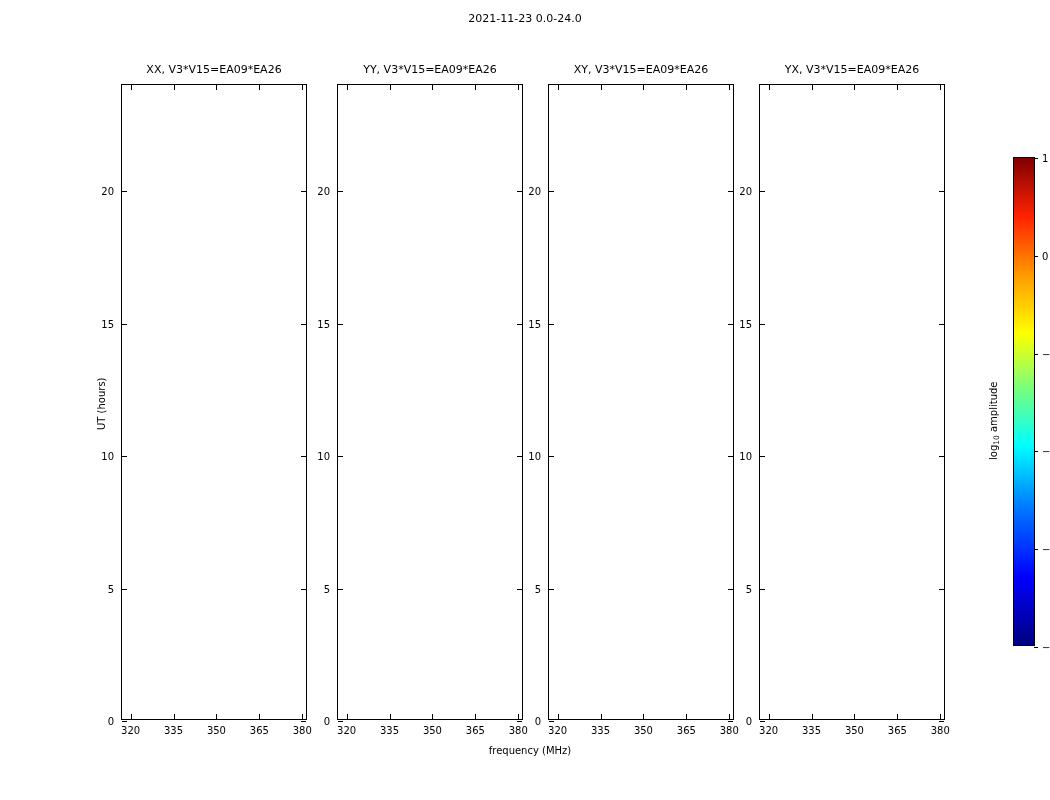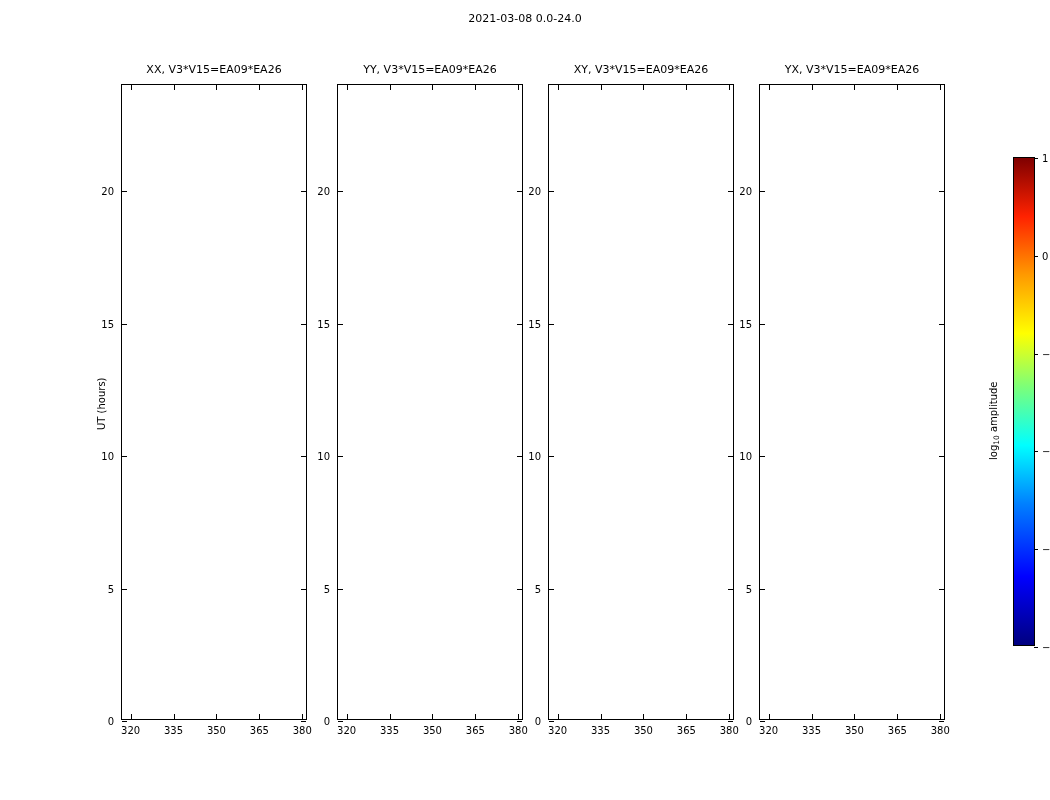--- a/index.html
+++ b/index.html
@@ -156,21 +156,21 @@
   .sub {
     font-size: 7.5px;
     vertical-align: -0.25em;
   }
 </style>
 </head>
 <body>
 
 <div class="figure">
 
-  <div class="suptitle">2021-03-08 0.0-24.0</div>
+  <div class="suptitle">2021-11-23 0.0-24.0</div>
 
   <div class="panel" id="panel-0" style="left:121px; width:186px;text-decoration:underline;">
     <div class="title">XX, V3*V15=EA09*EA26</div>
     <div class="axes">
         <div class="xtick" style="left: 8.58462px;"></div>
         <div class="xtick-t" style="left: 8.58462px;"></div>
         <div class="xticklabel" style="left: 8.58462px;">320</div>
         <div class="xtick" style="left: 51.5077px;"></div>
         <div class="xtick-t" style="left: 51.5077px;"></div>
         <div class="xticklabel" style="left: 51.5077px;">335</div>
@@ -304,20 +304,21 @@
         <div class="ytick-r" style="top: 238.5px;"></div>
         <div class="yticklabel" style="top: 238.5px;">15</div>
         <div class="ytick" style="top: 106px;"></div>
         <div class="ytick-r" style="top: 106px;"></div>
         <div class="yticklabel" style="top: 106px;">20</div>
       </div>
   </div>
 
   <div class="ylabel" id="ylabel-main" style="left:96px; top:430px;">UT (hours)</div>
 
+  <div class="xlabel" id="xlabel-main" style="left:330px; top:745px; width:400px;">frequency (MHz)</div>
 
   <div class="cbar" id="colorbar">
       <div class="cbtick" style="top: 0px;"></div>
       <div class="cbticklabel" style="top: 0px;">1</div>
       <div class="cbtick" style="top: 97.8px;"></div>
       <div class="cbticklabel" style="top: 97.8px;">0</div>
       <div class="cbtick" style="top: 195.6px;"></div>
       <div class="cbticklabel" style="top: 195.6px;">−1</div>
       <div class="cbtick" style="top: 293.4px;"></div>
       <div class="cbticklabel" style="top: 293.4px;">−2</div>

